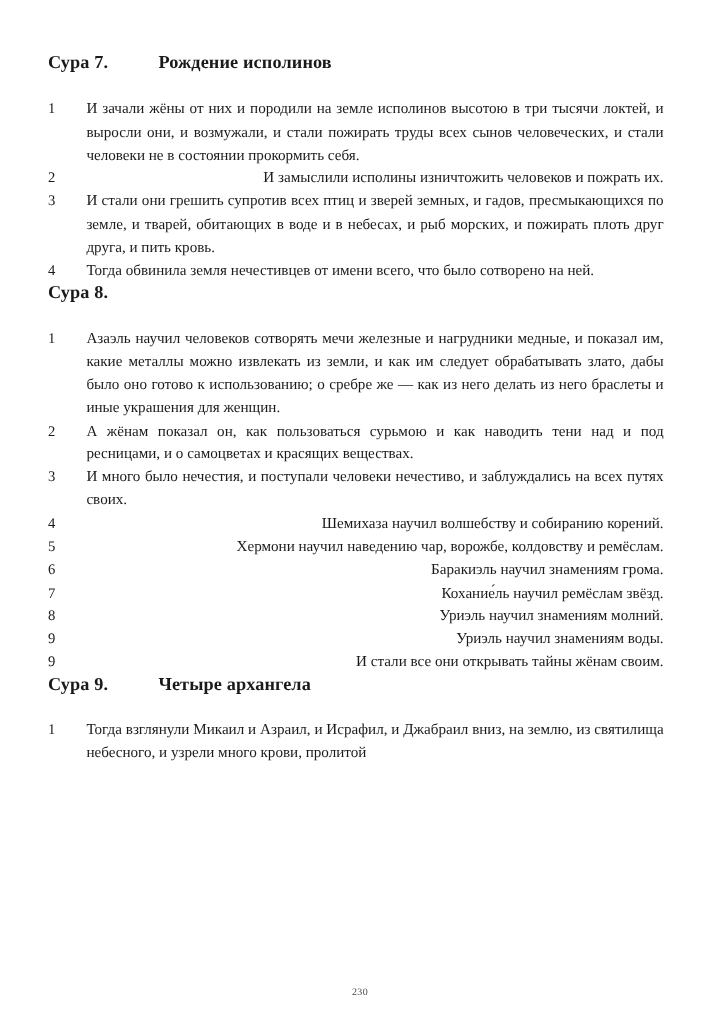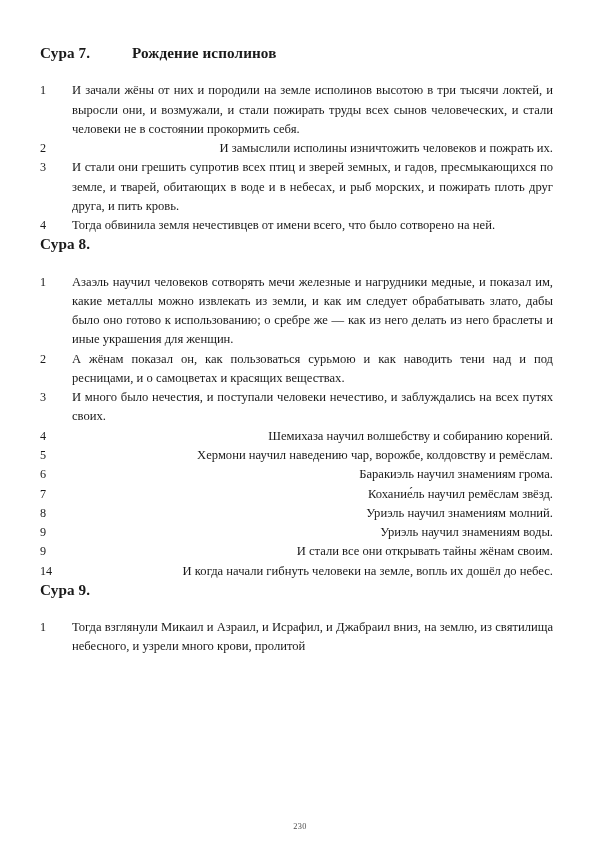--- a/index.html
+++ b/index.html
@@ -163,30 +163,27 @@
           <span class="verse-text nowrapflow">Уриэль научил знамениям молний.</span>
         </li>
         <li class="verse">
           <span class="verse-num">9</span>
           <span class="verse-text nowrapflow">Уриэль научил знамениям воды.</span>
         </li>
         <li class="verse">
           <span class="verse-num">9</span>
           <span class="verse-text nowrapflow">И стали все они открывать тайны жёнам своим.</span>
         </li>
-        <li class="verse">
-          <span class="verse-num">14</span>
-          <span class="verse-text nowrapflow">И когда начали гибнуть человеки на земле, вопль их дошёл до небес.</span>
-        </li>
       </ol>
     </div>
 
     <div class="section">
       <div class="sura-heading">
         <span class="sura-number">Сура 9.</span>
+        <span class="sura-title">Четыре архангела</span>
       </div>
       <ol class="verses">
         <li class="verse">
           <span class="verse-num">1</span>
           <span class="verse-text">Тогда взглянули Микаил и Азраил, и Исрафил, и Джабраил вниз, на землю, из святилища небесного, и узрели много крови, пролитой</span>
         </li>
       </ol>
     </div>
 
   </div>

